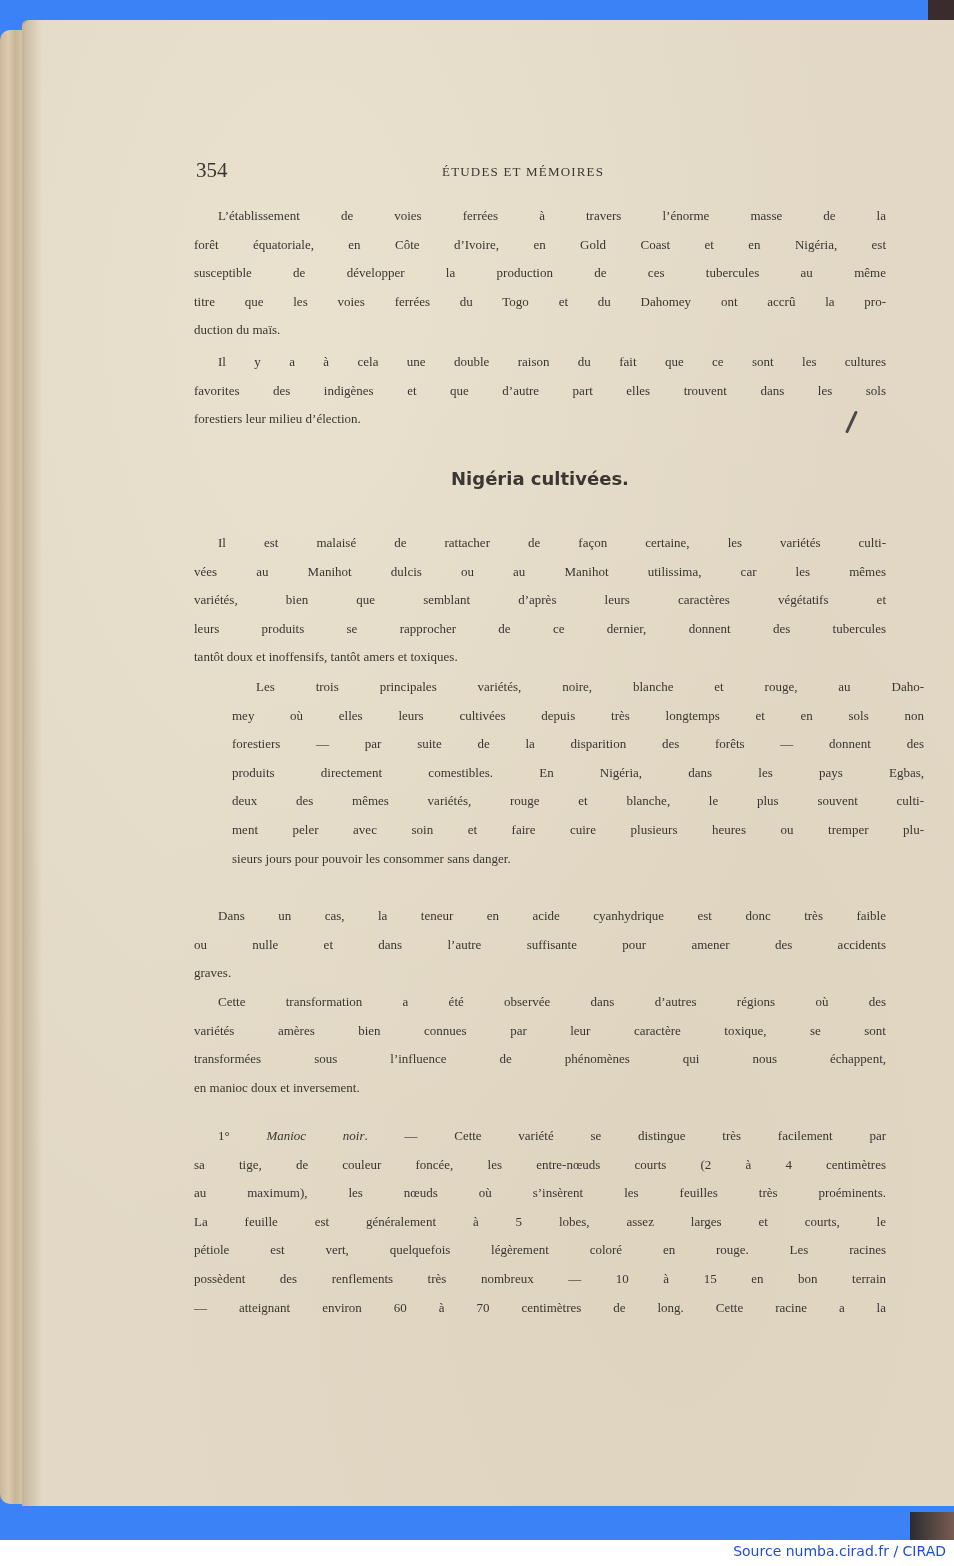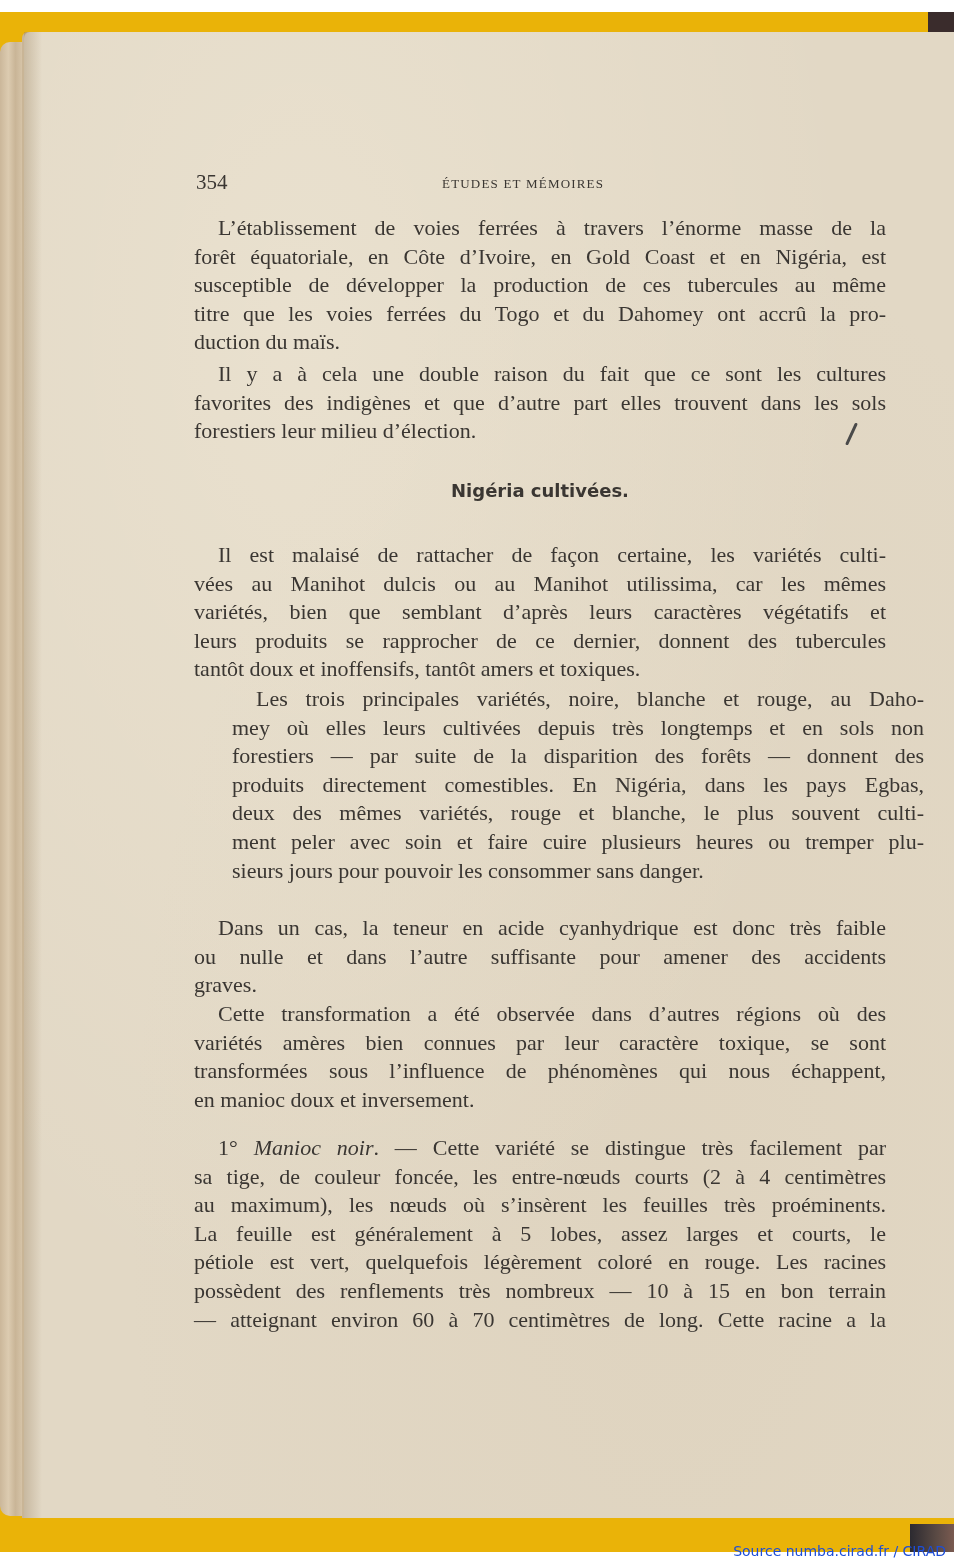--- a/index.html
+++ b/index.html
@@ -5,24 +5,24 @@
     html, body {
       margin: 0;
       padding: 0;
       width: 954px;
       height: 1566px;
       background: #ffffff;
       overflow: hidden;
     }
     .scan {
       position: absolute;
-      left: 0; top: 12px;
+      left: 0; top: 0;
       width: 954px;
       height: 1540px;
-      background: #eab308;
+      background: #3b82f6;
       overflow: hidden;
     }
     
     .cover-top {
       position: absolute;
       right: 0; top: 0;
       width: 26px; height: 28px;
       background: #3a2c2c;
     }
     .cover-bottom {
@@ -75,21 +75,21 @@
       font-size: 13px;
       letter-spacing: 1.2px;
       font-family: Liberation Serif, serif;
       color: #3a3632;
     }
     .body {
       position: absolute;
       left: 194px;
       width: 692px;
       font-family: "Liberation Serif", serif;
-      font-size: 22px;
+      font-size: 13px;
       line-height: 28.6px;
       color: #3a3632;
     }
     .line {
       display: block;
       white-space: nowrap;
       text-align: justify;
       text-align-last: justify;
       height: 28.6px;
     }

